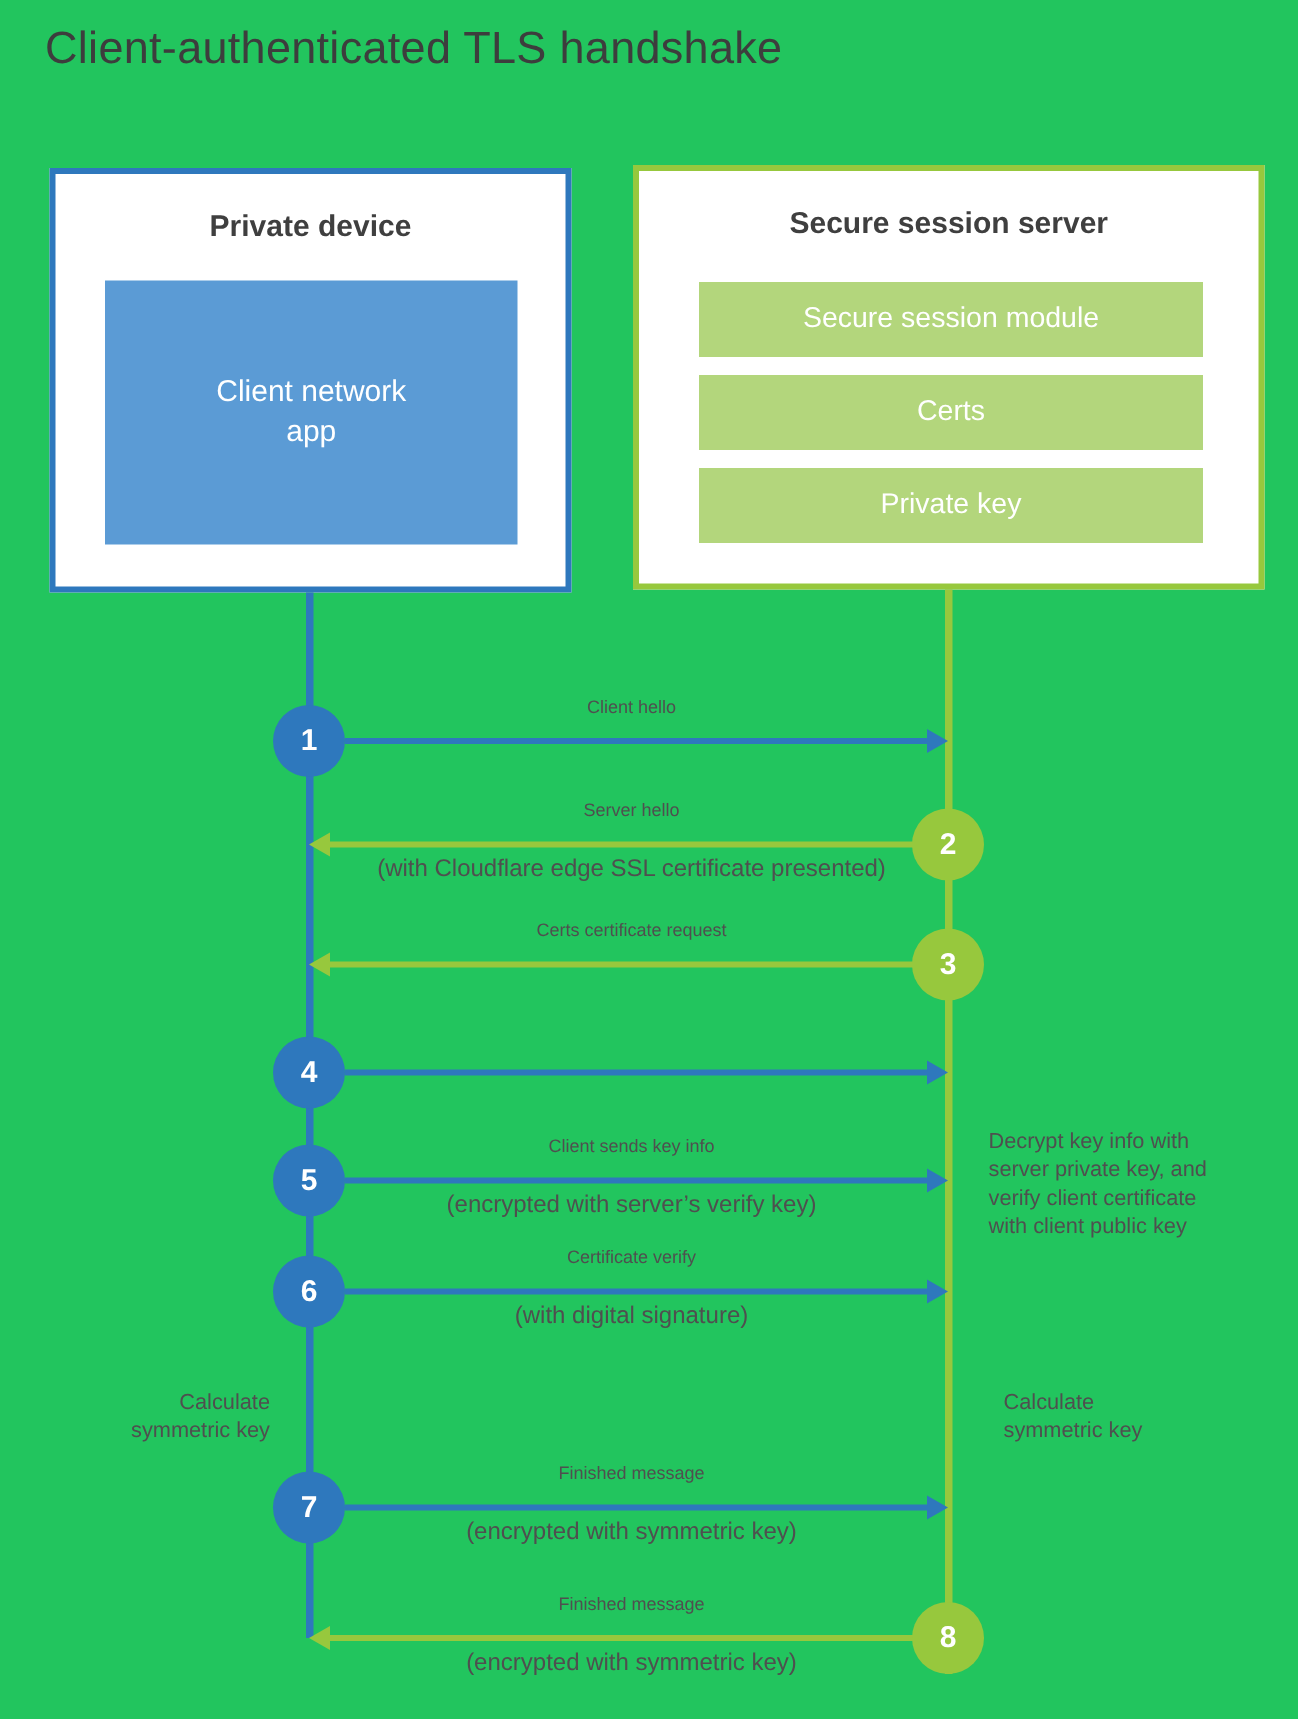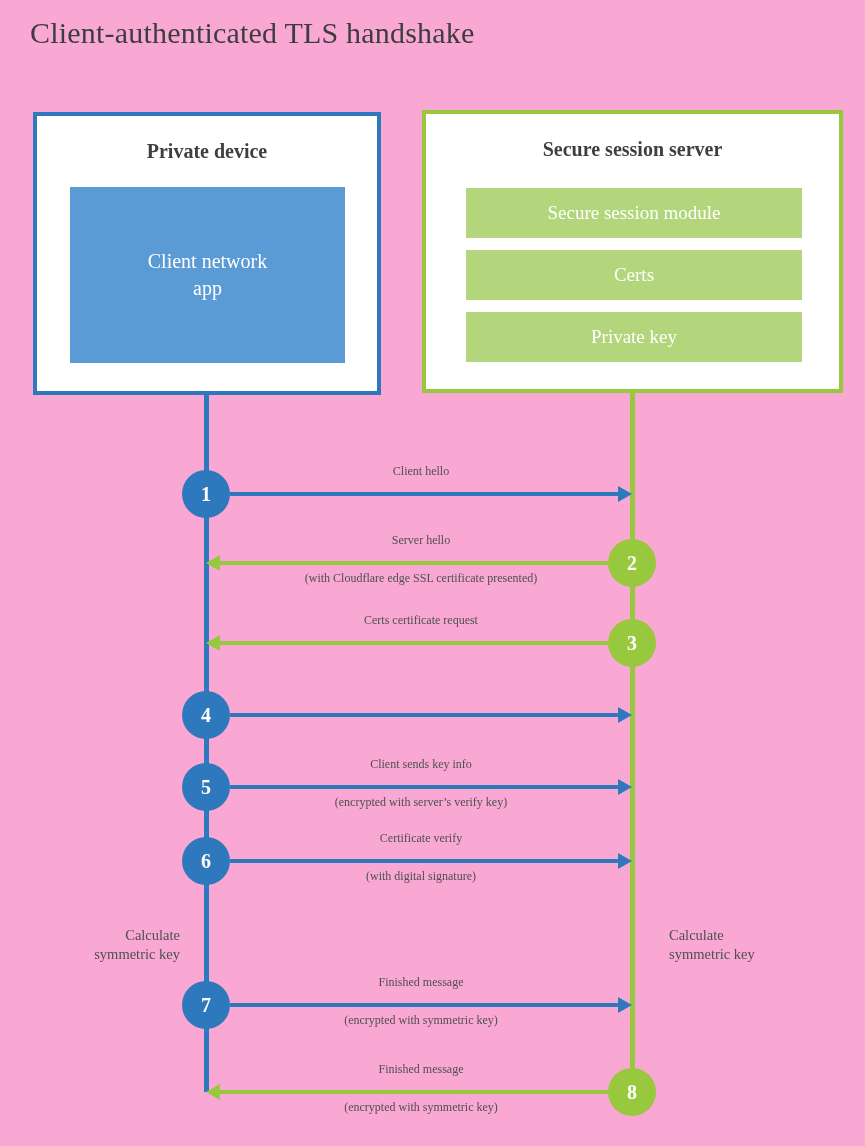--- a/index.html
+++ b/index.html
@@ -1,19 +1,19 @@
 <!DOCTYPE html>
 <html><head>
 <meta charset="utf-8">
 <style>
   html, body { margin: 0; padding: 0; background: #ffffff; }
   .canvas {
     position: relative; width: 865px; height: 1146px;
-    font-family: Liberation Serif, serif;
-    background: #f9a8d4; overflow: hidden;
+    font-family: Liberation Sans, sans-serif;
+    background: #22c55e; overflow: hidden;
   }
   .page-title {
     position: absolute; left: 30px; top: 16px; margin: 0;
     font-size: 30px; font-weight: 300; color: #3d3d3d; letter-spacing: 0.2px;
   }
   
   .actor-box { position: absolute; background: #fff; box-sizing: border-box; }
   .client-box { left: 33px; top: 112px; width: 348px; height: 283px; border: 4px solid #2e78bd; }
   .server-box { left: 422px; top: 110px; width: 421px; height: 283px; border: 4px solid #97c83d; }
   .actor-title {
@@ -48,21 +48,21 @@
   .arrow-line.blue  { background: #2e78bd; left: 230px; width: 388px; }
   .arrow-line.green { background: #97c83d; left: 220px; width: 390px; }
   .arrow-head { position: absolute; width: 0; height: 0; border-top: 8px solid transparent; border-bottom: 8px solid transparent; }
   .arrow-head.right { left: 618px; border-left: 14px solid #2e78bd; }
   .arrow-head.left  { left: 206px; border-right: 14px solid #97c83d; }
   
   .msg-label, .msg-sublabel {
     position: absolute; left: 221px; width: 400px; text-align: center; color: #4f4f4f;
   }
   .msg-label   { font-size: 12px; }
-  .msg-sublabel{ font-size: 12px; }
+  .msg-sublabel{ font-size: 16px; }
   
   .side-note {
     position: absolute; font-size: 14.5px; line-height: 19px; color: #4f4f4f;
     white-space: pre-line;
   }
   .note-decrypt    { left: 659px; top: 752px; width: 180px; }
   .note-calc-left  { left: 40px;  top: 926px; width: 140px; text-align: right; }
   .note-calc-right { left: 669px; top: 926px; width: 140px; }
 </style>
 </head>
@@ -141,18 +141,22 @@
     </div>
 
   <div class="msg-label" style="top:1062px">Finished message</div>
   <div class="arrow-line green" style="top:1090px"></div>
   <div class="arrow-head left" style="top:1084px"></div>
   <div class="msg-sublabel" style="top:1100px">(encrypted with symmetric key)</div>
   <div class="step-circle green" style="top:1068px">
       <span>8</span>
     </div>
 
+  <div class="side-note note-decrypt">Decrypt key info with
+server private key, and
+verify client certificate
+with client public key</div>
   <div class="side-note note-calc-left">Calculate
 symmetric key</div>
   <div class="side-note note-calc-right">Calculate
 symmetric key</div>
 
 </div>
 
 </body></html>

